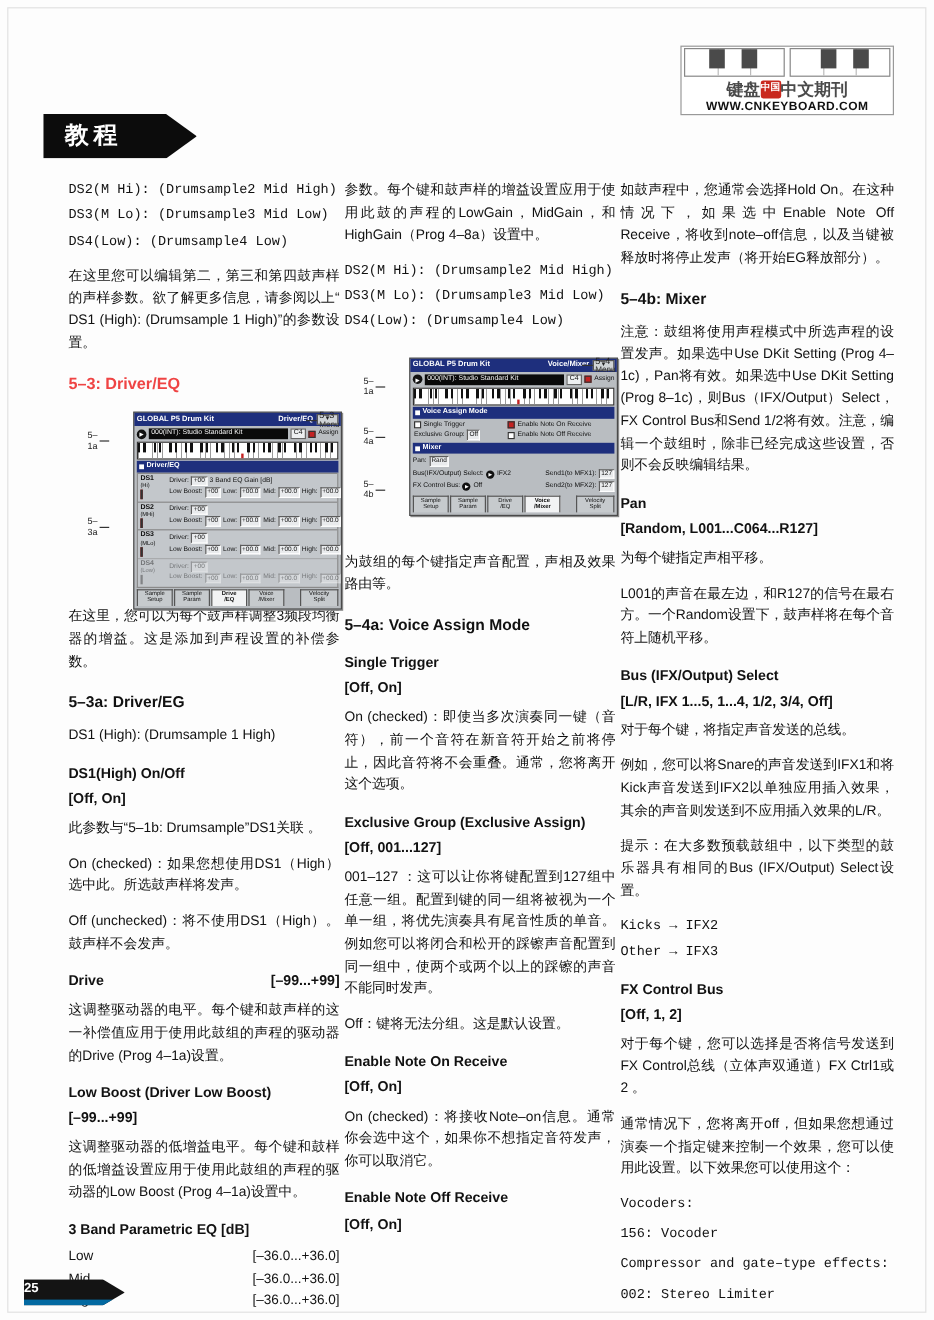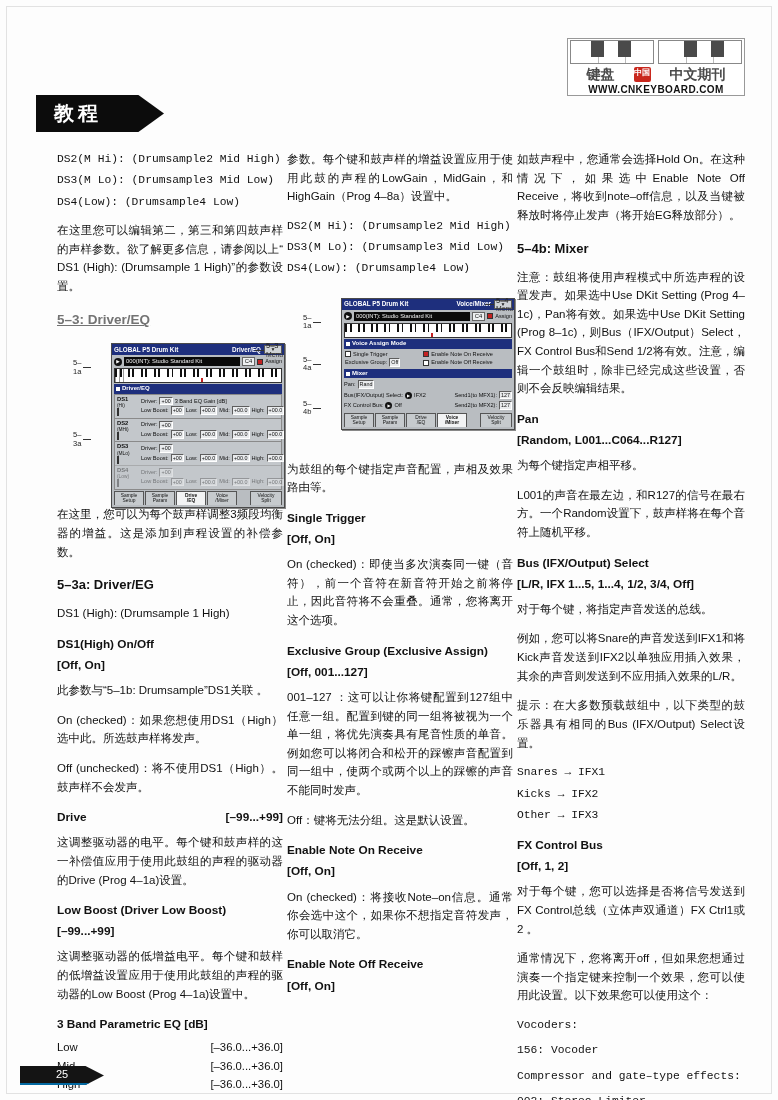--- a/index.html
+++ b/index.html
@@ -18,39 +18,39 @@
     letter-spacing:4px;box-sizing:border-box;
   }
   .logo{
     position:absolute;right:33px;top:38px;width:178px;height:58px;border:1px solid #999;
     background:#fff;box-sizing:border-box;display:flex;flex-direction:column;
   }
   .logo-keys{flex:0 0 24px;display:flex;gap:4px;padding:1px 2px;}
   .lk-group{flex:1;position:relative;background:#fff;border:1px solid #888;}
   .lk-group .wk{position:absolute;top:0;bottom:0;width:1px;background:#bbb;}
   .lk-group .bk{position:absolute;top:0;height:72%;width:16%;background:#4a4a4a;}
-  .logo-brand{flex:0 0 19px;display:flex;align-items:center;justify-content:center;gap:19px;
+  .logo-brand{flex:0 0 19px;display:flex;align-items:center;justify-content:center;gap:0;
     font-weight:bold;color:#4a4a4a;font-size:14px;line-height:19px;}
   .logo-seal{display:inline-block;background:#c9281e;color:#fff;font-size:8px;line-height:9px;
     width:17px;height:15px;text-align:center;border-radius:2px;padding-top:1px;box-sizing:border-box;}
   .logo-url{flex:0 0 13px;text-align:center;font-weight:bold;font-size:10px;letter-spacing:.4px;color:#111;}
 
   .pagenum{
     position:absolute;left:20px;top:1066px;width:84px;height:17px;background:#141414;
     clip-path:polygon(0 0,78% 0,100% 50%,78% 100%,0 100%);
-    color:#fff;font-size:11px;font-weight:normal;line-height:17px;text-align:center;
-    border-bottom:2px solid #0369a1;
+    color:#fff;font-size:11px;font-weight:bold;line-height:17px;
+    border-bottom:5px solid #0369a1;
   }
 
   
   .col{position:absolute;top:150px;width:226px;font-size:11.5px;line-height:1.62;text-align:justify;}
   #col1{left:57px;} #col2{left:287px;} #col3{left:517px;width:228px;}
   .para{margin:0 0 11px 0;}
   .mono-line{margin:0 0 3px 0;white-space:nowrap;font-size:11.3px;font-family:Liberation Mono, monospace;}
-  .h-blue{color:#737373;font-weight:bold;font-size:13.5px;margin:14px 0 8px 0;text-decoration:underline;}
+  .h-blue{color:#ef4444;font-weight:bold;font-size:13.5px;margin:14px 0 8px 0;}
   .h-black{font-weight:bold;font-size:13px;margin:13px 0 9px 0;}
   .h-param{font-weight:bold;font-size:11.8px;margin:12px 0 2px 0;}
   .range-row{display:flex;justify-content:space-between;font-weight:bold;font-size:11.8px;margin:12px 0 2px 0;}
   .eq-table{margin:4px 0 10px 0;}
   .eq-row{display:flex;justify-content:space-between;font-size:11.3px;}
   .gap-s{height:4px;} .gap-m{height:7px;}
 
   
   .shot{position:relative;height:158px;margin:6px 0 8px 16px;}
   .screen{
@@ -459,20 +459,21 @@
       <span>5–4a</span>
         <span class="line"></span>
     </div>
     <div class="ann ann-left" style="top:106px">
       <span>5–4b</span>
         <span class="line"></span>
     </div>
   </div>
 
   <p class="para">为鼓组的每个键指定声音配置，声相及效果路由等。</p>
+  <div class="h-black">5–4a: Voice Assign Mode</div>
   <div class="h-param">Single Trigger</div>
   <div class="h-param" style="margin-top:0">[Off, On]</div>
   <div class="gap-s"></div>
   <p class="para">On (checked)：即使当多次演奏同一键（音符），前一个音符在新音符开始之前将停止，因此音符将不会重叠。通常，您将离开这个选项。</p>
   <div class="h-param">Exclusive Group (Exclusive Assign)</div>
   <div class="h-param" style="margin-top:0">[Off, 001...127]</div>
   <div class="gap-s"></div>
   <p class="para">001–127 ：这可以让你将键配置到127组中任意一组。配置到键的同一组将被视为一个单一组，将优先演奏具有尾音性质的单音。例如您可以将闭合和松开的踩镲声音配置到同一组中，使两个或两个以上的踩镲的声音不能同时发声。</p>
   <p class="para">Off：键将无法分组。这是默认设置。</p>
   <div class="h-param">Enable Note On Receive</div>
@@ -492,21 +493,20 @@
   <div class="h-param" style="margin-top:0">[Random, L001...C064...R127]</div>
   <div class="gap-s"></div>
   <p class="para">为每个键指定声相平移。</p>
   <p class="para">L001的声音在最左边，和R127的信号在最右方。一个Random设置下，鼓声样将在每个音符上随机平移。</p>
   <div class="h-param">Bus (IFX/Output) Select</div>
   <div class="h-param" style="margin-top:0">[L/R, IFX 1...5, 1...4, 1/2, 3/4, Off]</div>
   <div class="gap-s"></div>
   <p class="para">对于每个键，将指定声音发送的总线。</p>
   <p class="para">例如，您可以将Snare的声音发送到IFX1和将Kick声音发送到IFX2以单独应用插入效果，其余的声音则发送到不应用插入效果的L/R。</p>
   <p class="para">提示：在大多数预载鼓组中，以下类型的鼓乐器具有相同的Bus (IFX/Output) Select设置。</p>
-  <div class="mono-line">Snares → IFX1</div>
   <div class="mono-line">Kicks → IFX2</div>
   <div class="mono-line">Other → IFX3</div>
   <div class="h-param">FX Control Bus</div>
   <div class="h-param" style="margin-top:0">[Off, 1, 2]</div>
   <div class="gap-s"></div>
   <p class="para">对于每个键，您可以选择是否将信号发送到FX Control总线（立体声双通道）FX Ctrl1或2 。</p>
   <p class="para">通常情况下，您将离开off，但如果您想通过演奏一个指定键来控制一个效果，您可以使用此设置。以下效果您可以使用这个：</p>
   <div class="mono-line">Vocoders:</div>
   <div class="gap-s"></div>
   <div class="mono-line">156: Vocoder</div>

